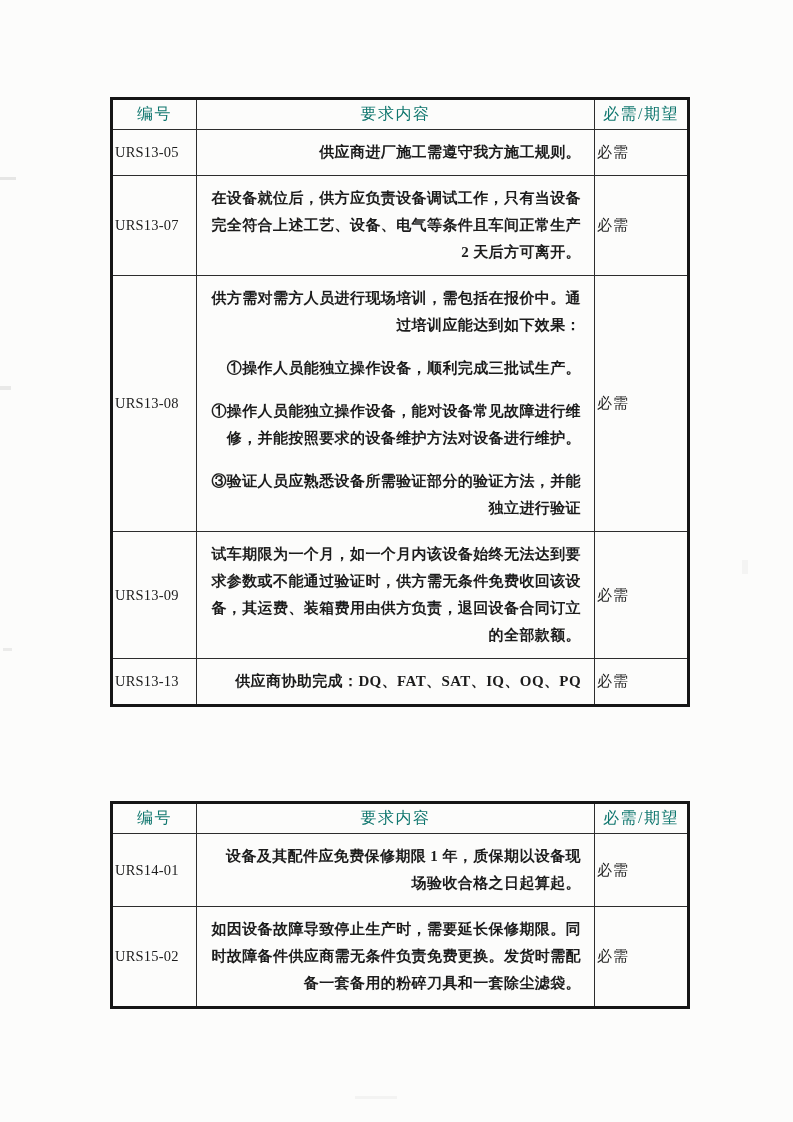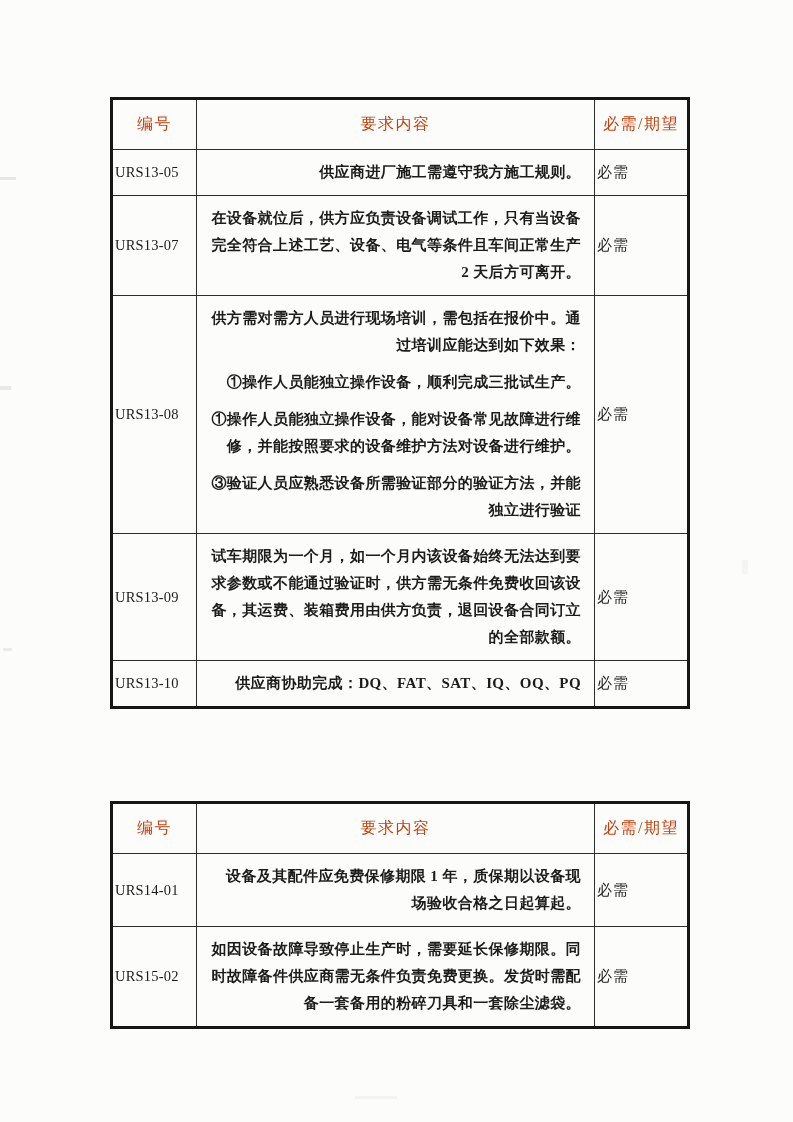--- a/index.html
+++ b/index.html
@@ -40,41 +40,41 @@
   }
   .t1 { top: 97px; }
   .t2 { top: 801px; }
 
   th, td { border: 1px solid #2d2d2d; vertical-align: middle; }
 
   th {
     font-weight: normal;
     font-size: 16px;
     letter-spacing: 1.5px;
-    padding: 14px 4px;
+    padding: 4px 4px;
     text-align: center;
-    color: #c2410c;
+    color: #0f766e;
   }
 
   td {
     font-size: 15px;
     line-height: 27px;
     letter-spacing: 0.4px;
     color: #1c1c1c;
   }
   td.col-id {
     text-align: left;
     padding: 9px 2px;
     font-size: 14.5px;
     letter-spacing: 0.2px;
     white-space: nowrap;
   }
   td.col-content { padding: 9px 13px 9px 14px; text-align: right; font-weight: bold; }
   td.col-content p { margin: 0; }
-  td.col-content p + p { margin-top: 10px; }
+  td.col-content p + p { margin-top: 16px; }
   td.col-status { padding: 6px 2px; letter-spacing: 1px; }
 
   .section-heading {
     position: absolute;
     left: 152px;
     top: 773px;
     font-size: 15.5px;
     letter-spacing: 0.6px;
     color: #161616;
     white-space: nowrap;
@@ -130,21 +130,21 @@
           <td class="col-status">必需</td>
         </tr>
         <tr>
           <td class="col-id">URS13-09</td>
           <td class="col-content">
             <p>试车期限为一个月，如一个月内该设备始终无法达到要求参数或不能通过验证时，供方需无条件免费收回该设备，其运费、装箱费用由供方负责，退回设备合同订立的全部款额。</p>
           </td>
           <td class="col-status">必需</td>
         </tr>
         <tr>
-          <td class="col-id">URS13-10</td>
+          <td class="col-id">URS13-13</td>
           <td class="col-content">
             <p>供应商协助完成：DQ、FAT、SAT、IQ、OQ、PQ</p>
           </td>
           <td class="col-status">必需</td>
         </tr>
       </tbody>
     </table>
 
 
   <table class="urs-table t2">

